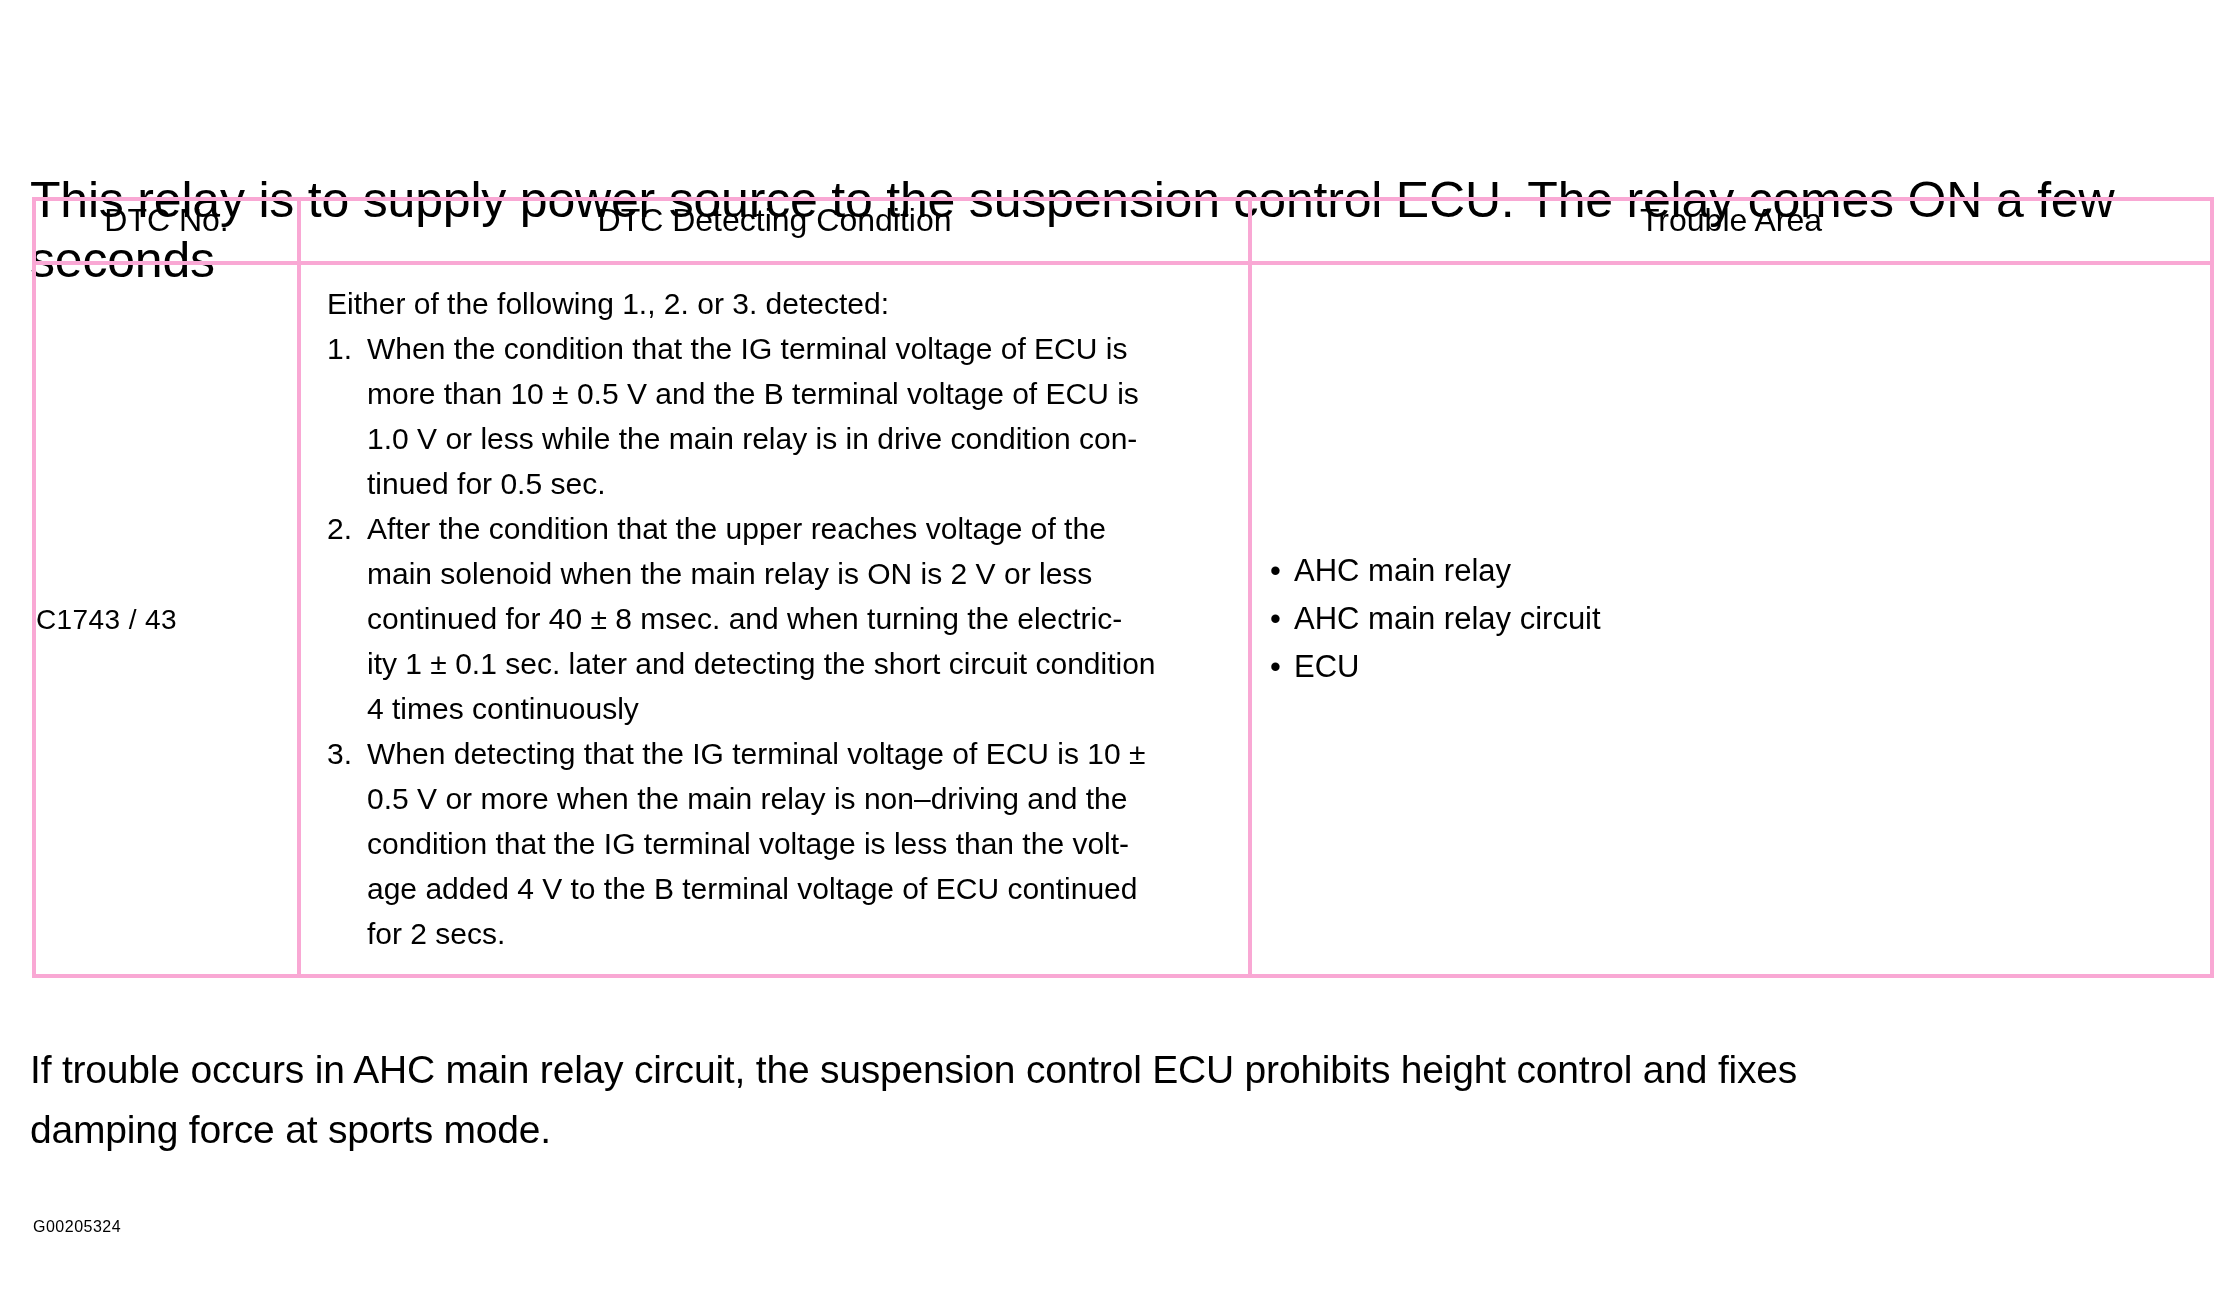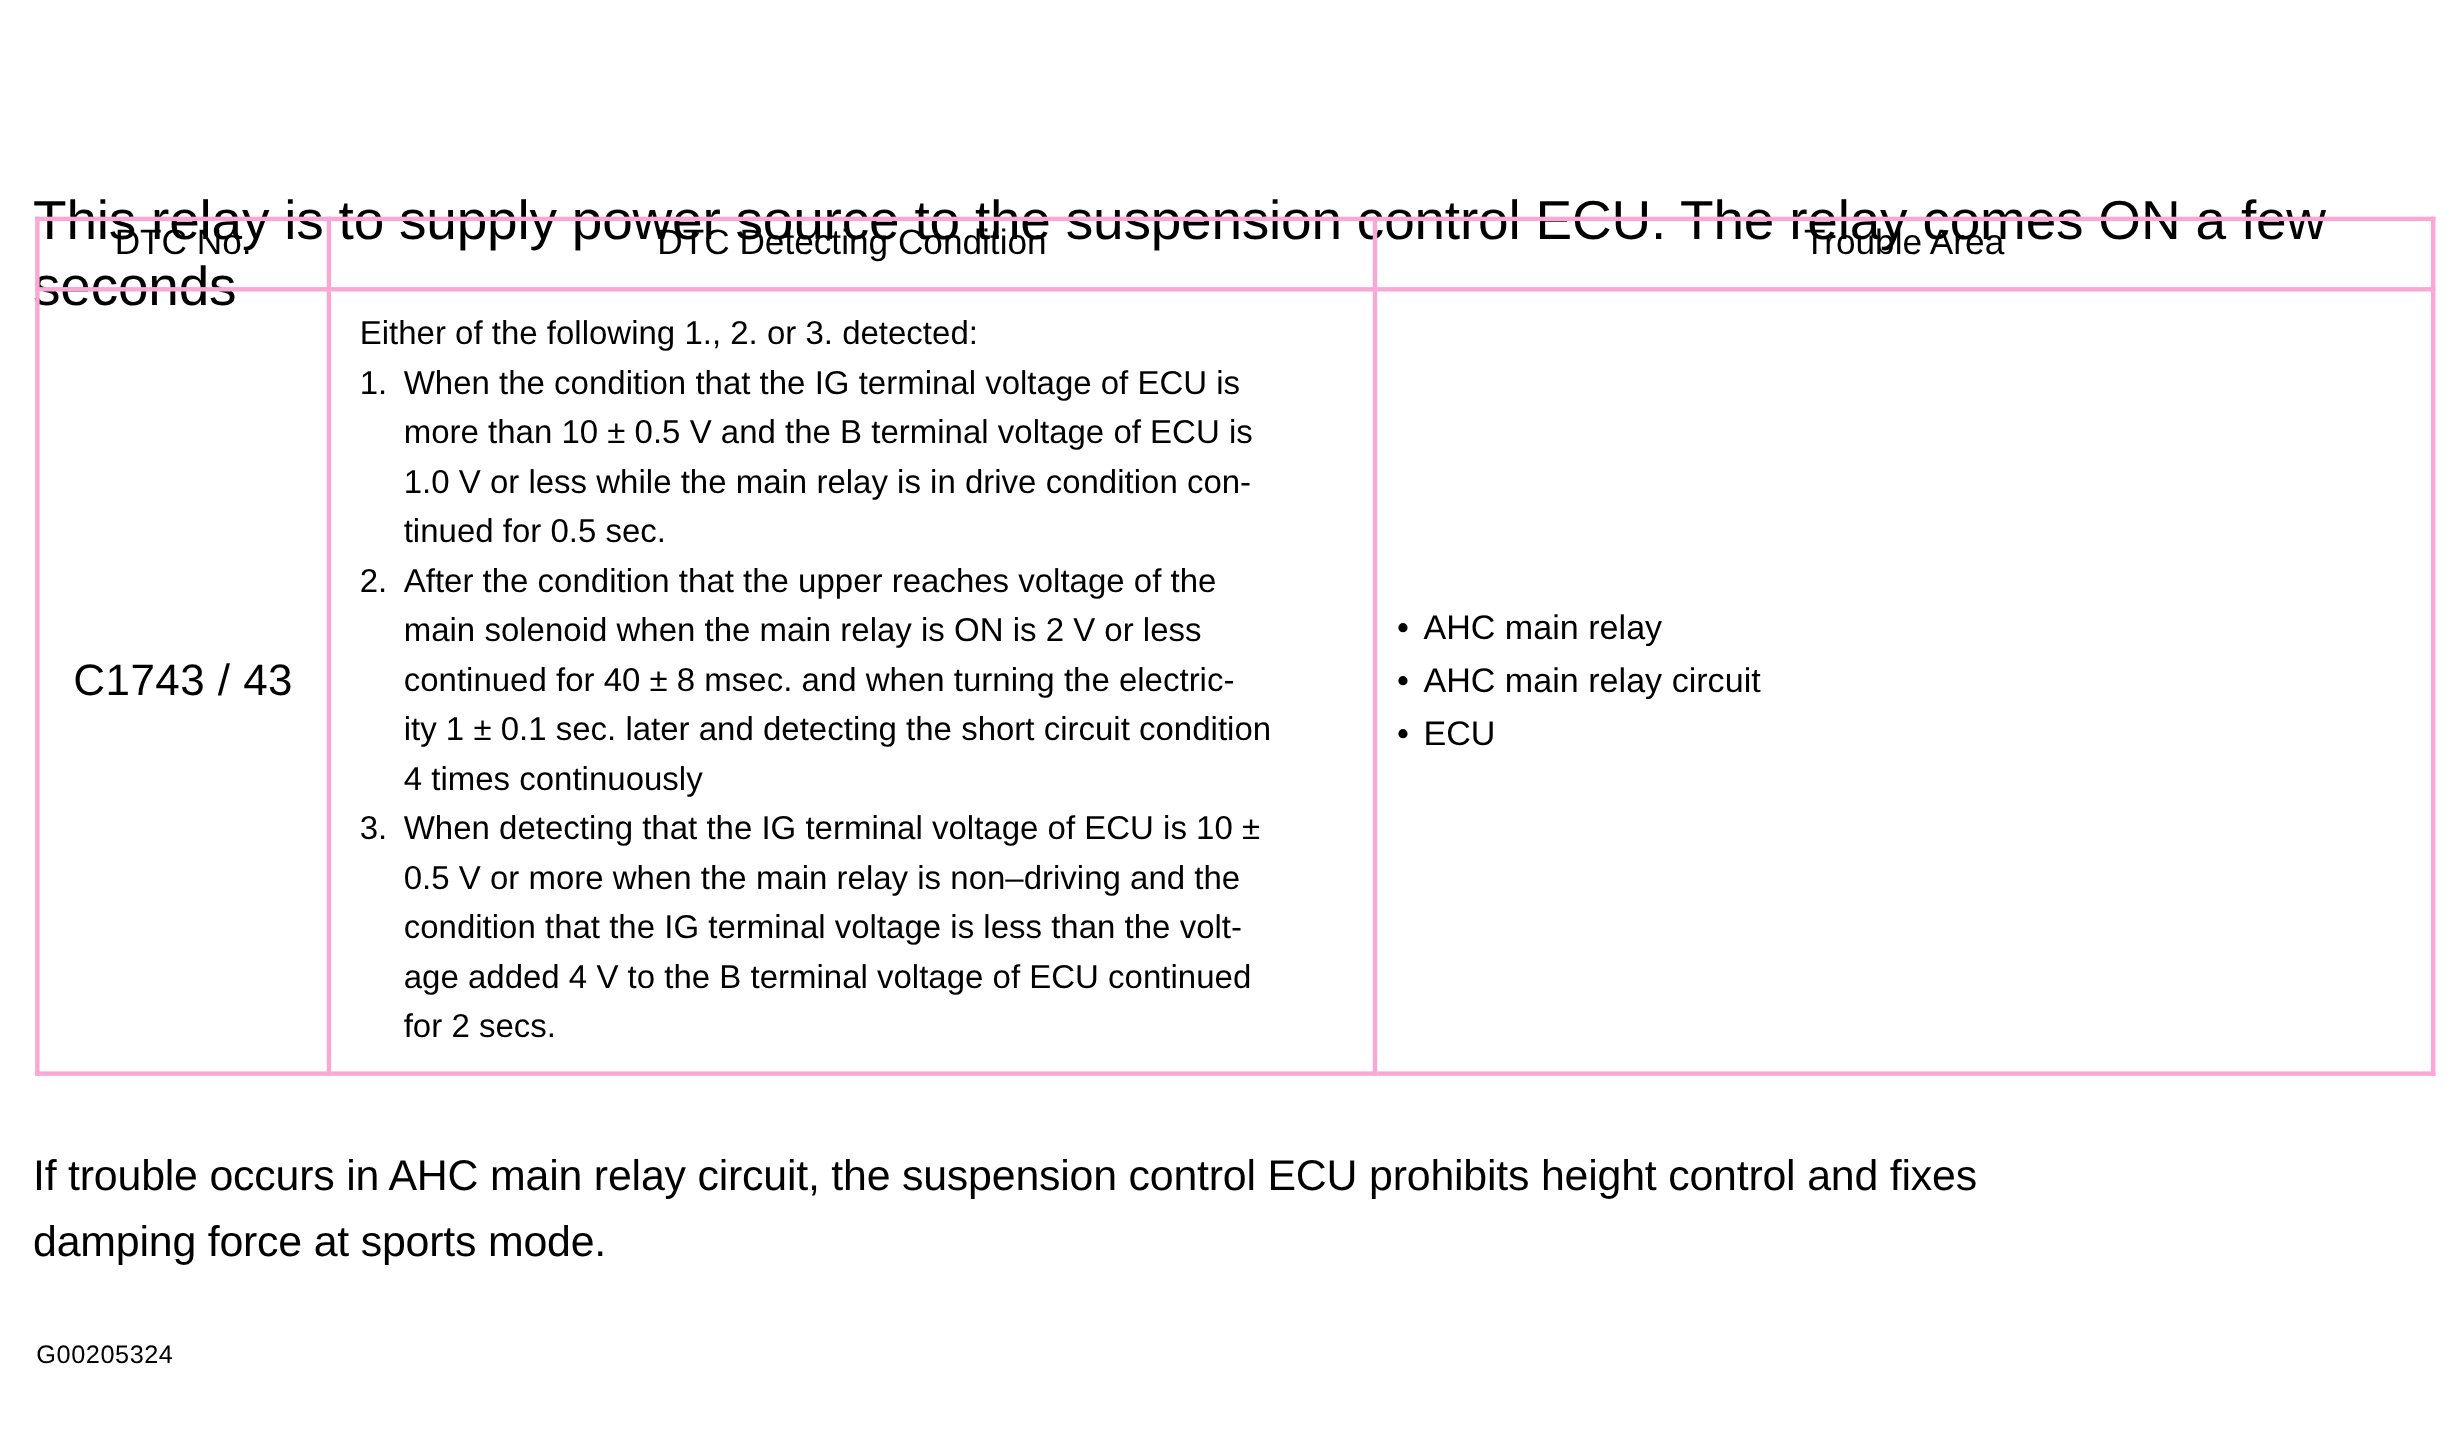--- a/index.html
+++ b/index.html
@@ -59,23 +59,23 @@
 
   thead th {
     height: 60px;
     text-align: center;
     vertical-align: middle;
     font-size: 32px;
     line-height: 38px;
   }
 
   td.cell-dtc {
-    text-align: center;
+    text-align: left;
     vertical-align: middle;
-    font-size: 40px;
+    font-size: 28px;
     letter-spacing: 0.4px;
   }
 
   td.cell-cond {
     padding: 16px 12px 18px 22px;
     font-size: 30px;
     line-height: 45px;
   }
   td.cell-area {
     padding: 16px 12px 18px 16px;
@@ -129,21 +129,21 @@
     font-size: 39px;
     line-height: 60px;
     letter-spacing: -0.2px;
   }
   .failsafe .line { display: block; }
 
   .doc-code {
     position: absolute;
     left: 33px;
     top: 1218px;
-    font-size: 23px;
+    font-size: 16px;
     letter-spacing: 0.5px;
   }
 </style>
 </head>
 <body>
 
 <div class="page">
 
   <div class="intro">
     <span class="line">This relay is to supply power source to the suspension control ECU. The relay comes ON a few seconds</span>

